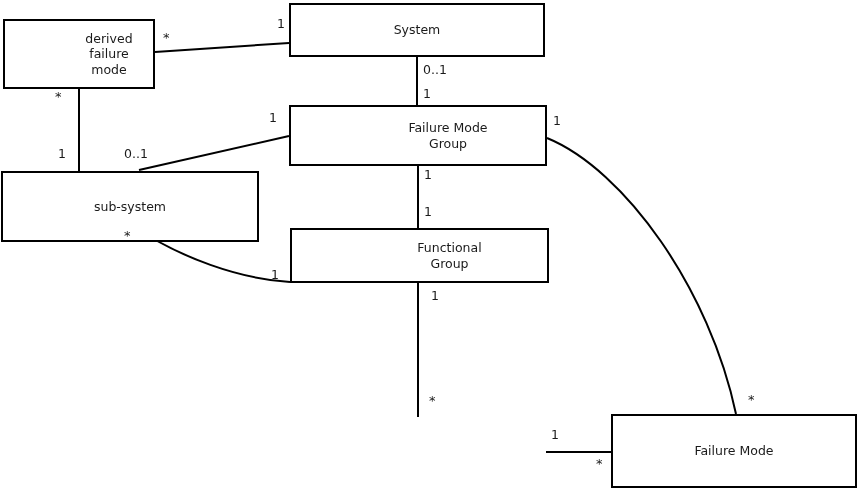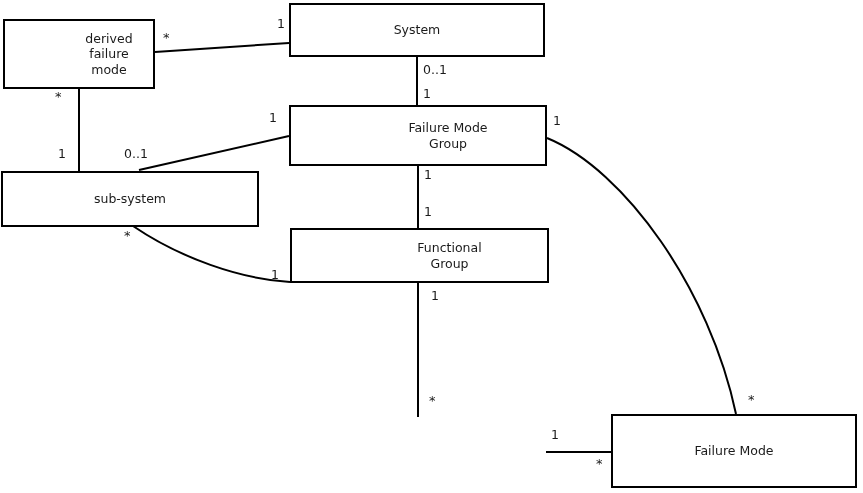--- a/index.html
+++ b/index.html
@@ -92,21 +92,21 @@
     <span class="box-label">derived
 failure
 mode</span>
   </div>
 
   <div class="uml-box label-offset-right" style="left:289px; top:105px; width:258px; height:61px;">
     <span class="box-label">Failure Mode
 Group</span>
   </div>
 
-  <div class="uml-box" style="left:1px; top:171px; width:258px; height:56px;">
+  <div class="uml-box" style="left:1px; top:171px; width:258px; height:71px;">
     <span class="box-label">sub-system</span>
   </div>
 
   <div class="uml-box label-offset-right" style="left:290px; top:228px; width:259px; height:55px;">
     <span class="box-label">Functional
 Group</span>
   </div>
 
 
   <div class="uml-box" style="left:611px; top:414px; width:246px; height:74px;">

